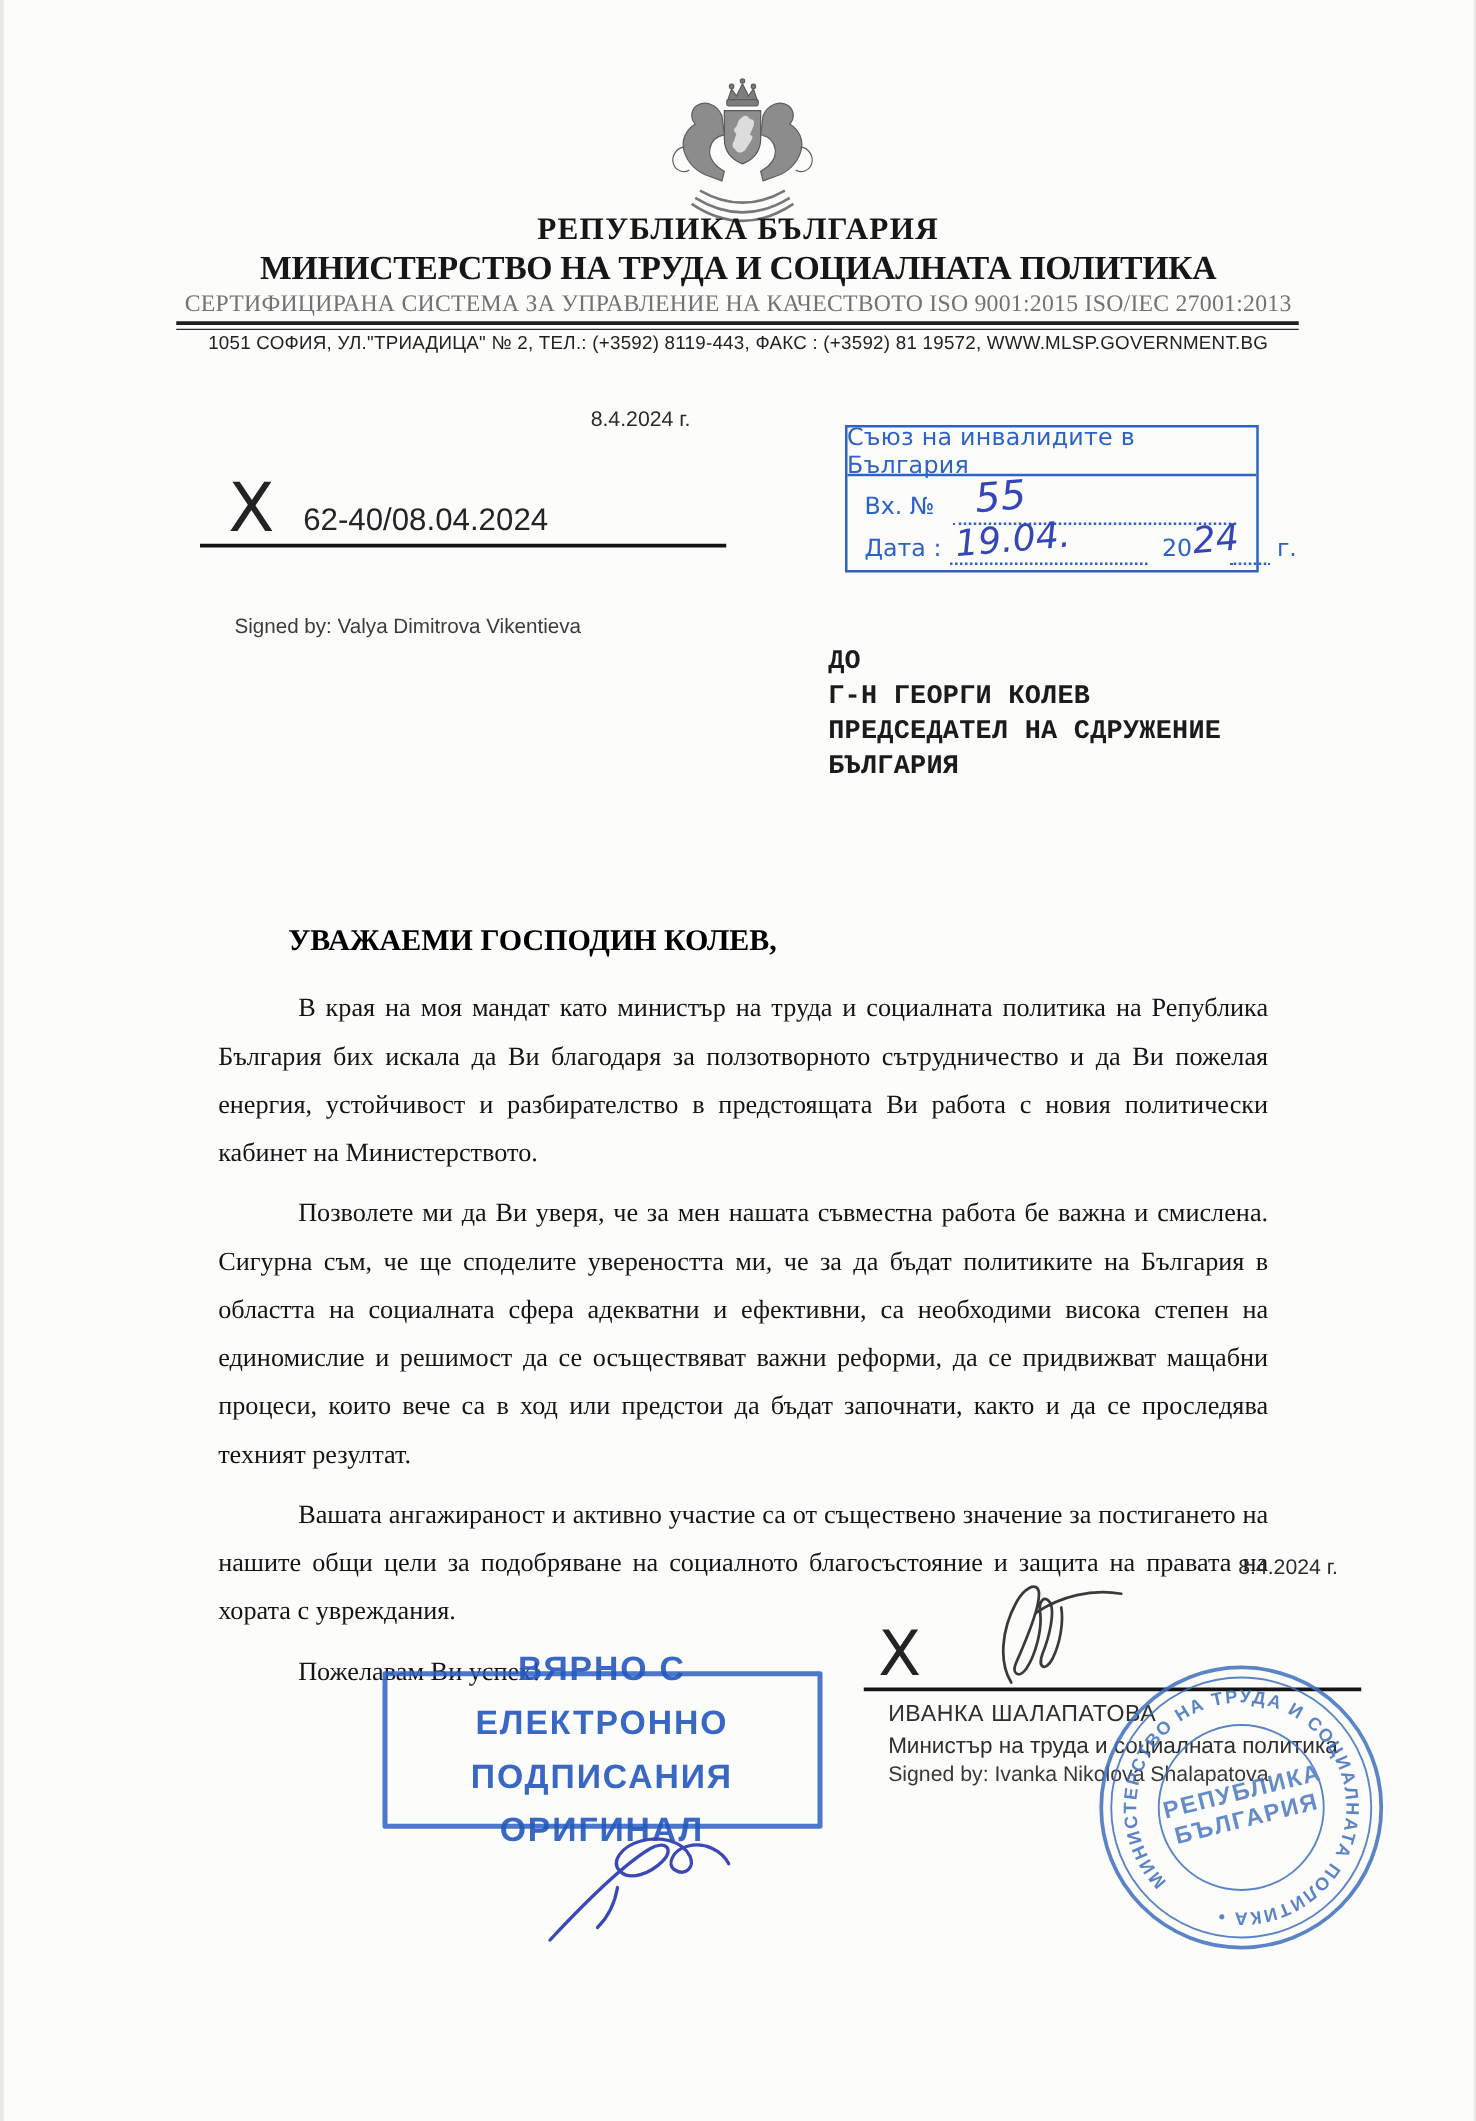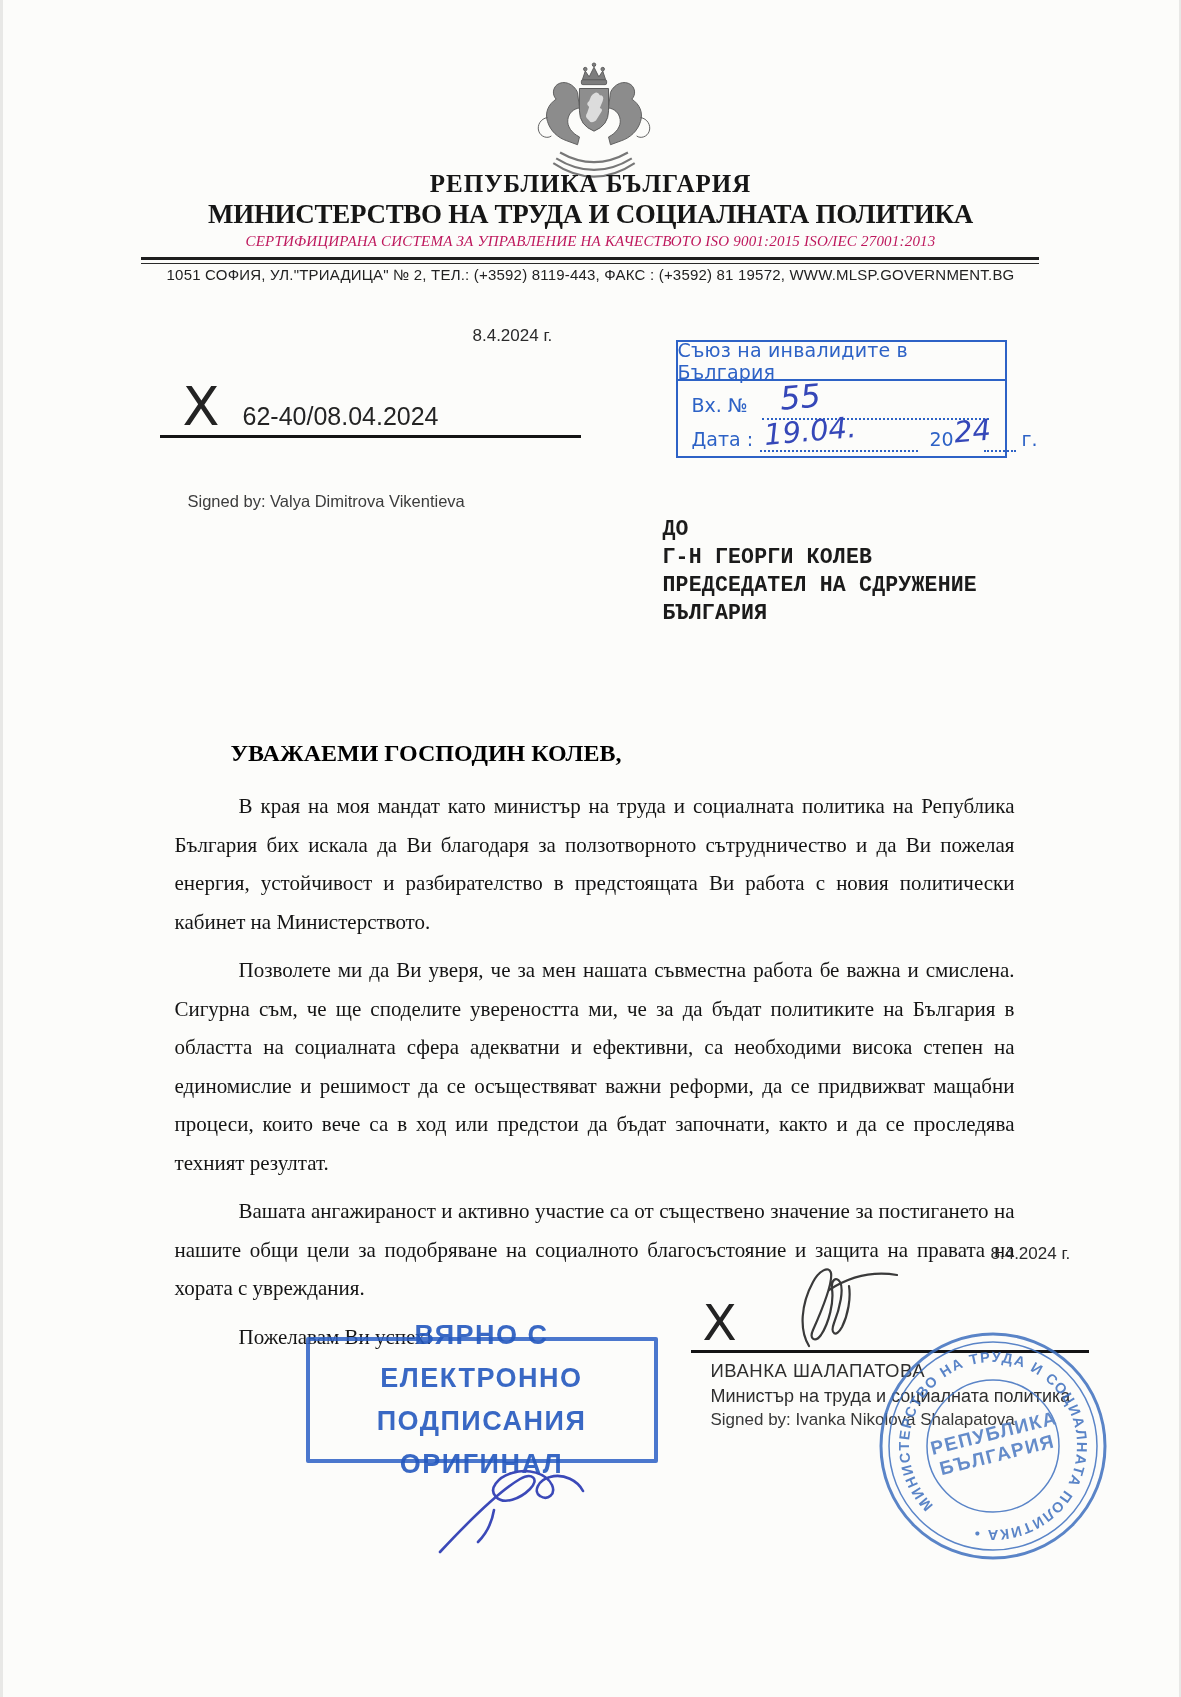--- a/index.html
+++ b/index.html
@@ -6,21 +6,21 @@
   .page {
     position:relative; width:1176px; height:1697px; margin:0 auto;
     background:#fcfcfa; overflow:hidden; color:#1c1c1c;
     font-family:"Liberation Serif","DejaVu Serif",serif;
   }
   
   .emblem { position:absolute; left:528px; top:58px; width:126px; height:124px; }
   .hdr { position:absolute; left:0; right:0; text-align:center; }
   .hdr-country  { top:170px; font-size:25px; font-weight:bold; letter-spacing:1px; color:#161616; }
   .hdr-ministry { top:199px; font-size:27px; font-weight:bold; letter-spacing:-0.3px; color:#161616; }
-  .hdr-cert     { top:233px; font-size:15px; font-style:italic; letter-spacing:0.2px; color:#be185d; }
+  .hdr-cert     { top:233px; font-size:19px; letter-spacing:0.2px; color:#737373; }
   .hdr-rule { position:absolute; left:138px; right:140px; top:257px; height:3px;
               border-top:3px solid #1e1e1e; border-bottom:1px solid #2a2a2a; }
   .hdr-address  { top:266px; font-family:"Liberation Sans","DejaVu Sans",sans-serif;
                   font-size:15px; letter-spacing:0.2px; color:#222; }
   
   .date-top { position:absolute; left:470px; top:326px;
               font-family:"Liberation Sans","DejaVu Sans",sans-serif; font-size:17px; color:#2a2a2a; }
   .xmark { position:absolute; font-family:"DejaVu Sans",sans-serif; color:#232323; line-height:1; }
   .xmark-top { left:180px; top:380px; font-size:54px; }
   .ref-number { position:absolute; left:240px; top:402px;

